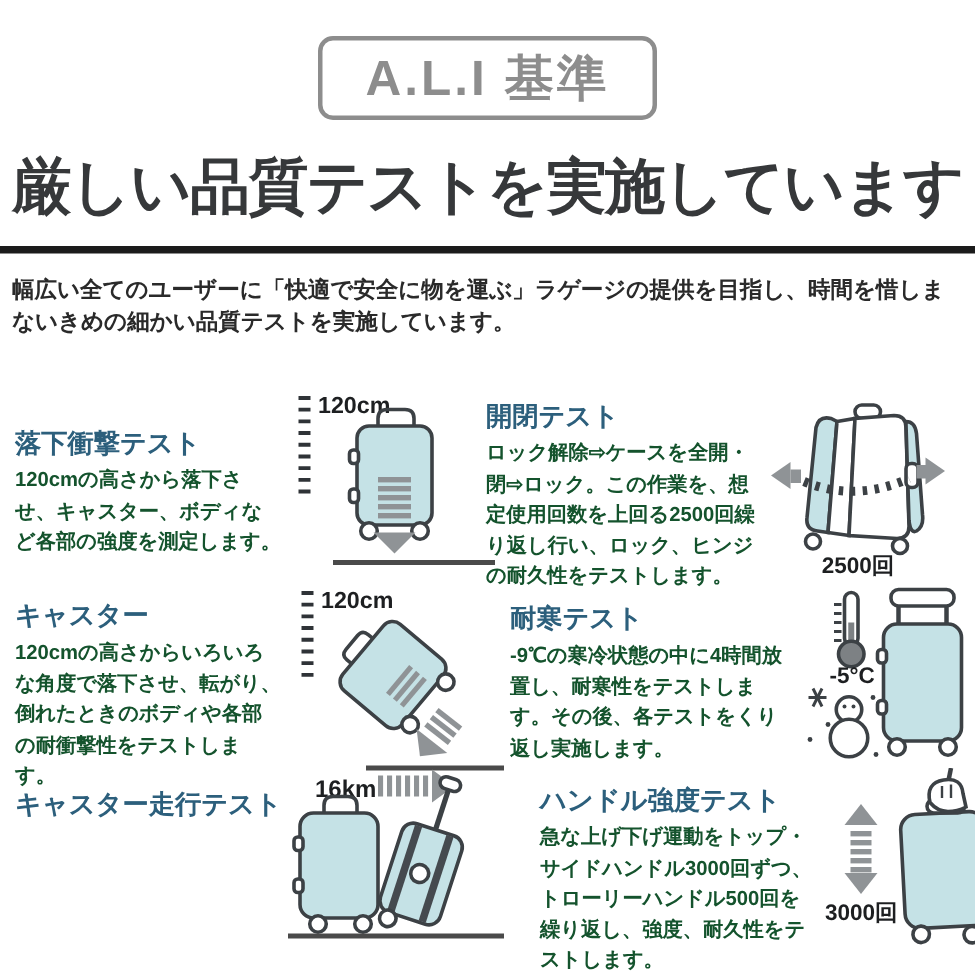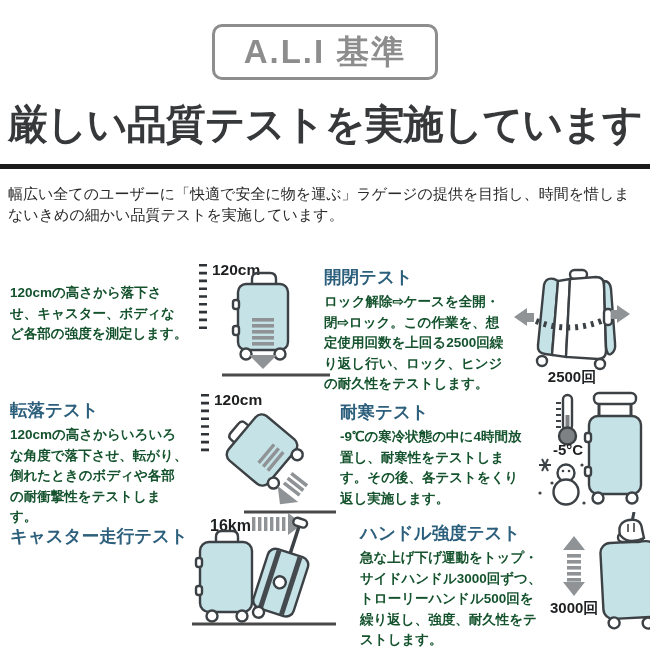--- a/index.html
+++ b/index.html
@@ -10,21 +10,21 @@
   .logo { position:absolute; left:50%; transform:translateX(-50%); top:24px;
     width:226px; height:56px; border:3px solid #8d8d8d; border-radius:10px;
     display:flex; align-items:center; justify-content:center;
     color:#8d8d8d; font-size:33px; font-weight:700; letter-spacing:2px; }
 
   .title { position:absolute; top:97px; left:0; width:650px; text-align:center;
     font-size:40px; font-weight:700; color:#36383a; letter-spacing:-1px; white-space:nowrap; }
   .rule { position:absolute; top:164px; left:0; width:650px; height:5px; background:#1b1b1b; }
 
   .desc { position:absolute; top:183px; left:8px; width:636px;
-    font-size:15px; font-weight:400; color:#2a2a2a; line-height:1.42; }
+    font-size:15px; font-weight:700; color:#2a2a2a; line-height:1.42; }
 
   .sec { position:absolute; }
   .sec h2 { font-size:17.5px; font-weight:700; color:#2c5f7c; margin-bottom:3px; }
   .sec p { font-size:13.5px; font-weight:600; color:#14532d; line-height:1.52; }
   .sec .txt { position:relative; }
   .illu { position:absolute; }
 
   .metric { font-family:"Liberation Sans", sans-serif; font-weight:700; fill:#1d1f21; }
   .case  { fill:#c5e2e6; stroke:#3c4145; stroke-width:2.4; }
   .white { fill:#ffffff; stroke:#3c4145; stroke-width:2.4; }
@@ -41,20 +41,21 @@
   <div class="logo">
     <span>A.L.I 基準</span>
   </div>
 
   <h1 class="title">厳しい品質テストを実施しています</h1>
   <div class="rule"></div>
   <p class="desc">幅広い全てのユーザーに「快適で安全に物を運ぶ」ラゲージの提供を目指し、時間を惜しまないきめの細かい品質テストを実施しています。</p>
 
   <section class="sec" style="left:10px; top:283px; width:320px; height:110px">
     <div class="txt" style="width:178px">
+      <h2>落下衝撃テスト</h2>
       <p>120cmの高さから落下させ、キャスター、ボディなど各部の強度を測定します。</p>
     </div>
     <svg class="illu" style="left:182px; top:-27px" width="140" height="126" viewBox="0 0 140 126">
       <line class="ruler" x1="11" y1="8" x2="11" y2="74"></line>
       <text class="metric" x="20" y="19" font-size="15.5">120cm</text>
       <g>
         <path class="outl" d="M60 28 v-5 q0 -6 6 -6 h12 q6 0 6 6 v5"></path>
         <rect class="case" x="46" y="28" width="50" height="66" rx="8"></rect>
         <rect class="white" x="41" y="44" width="6" height="9" rx="2.5"></rect>
         <rect class="white" x="41" y="70" width="6" height="9" rx="2.5"></rect>
@@ -97,21 +98,21 @@
       <g>
         <polygon class="gray" points="118,53 105,44 105,62"></polygon>
         <rect class="gray" x="99" y="49" width="7" height="9"></rect>
       </g>
       <text class="metric" x="60" y="121" font-size="15" text-anchor="middle">2500回</text>
     </svg>
   </section>
 
   <section class="sec" style="left:10px; top:398px; width:320px; height:110px">
     <div class="txt" style="width:178px">
-      <h2>転落テスト</h2>
+      <h2>キャスター</h2>
       <p>120cmの高さからいろいろな角度で落下させ、転がり、倒れたときのボディや各部の耐衝撃性をテストします。</p>
     </div>
     <svg class="illu" style="left:182px; top:-10px" width="145" height="128" viewBox="0 0 145 128">
       <line class="ruler" x1="13" y1="6" x2="13" y2="64"></line>
       <text class="metric" x="22" y="17" font-size="15.5">120cm</text>
       <g transform="rotate(-50 70 62)">
         <path class="outl" d="M58 36 v-4 q0 -5 5 -5 h12 q5 0 5 5 v4"></path>
         <rect class="case" x="41" y="36" width="58" height="52" rx="8"></rect>
         <circle class="white" cx="52" cy="92" r="5.5"></circle>
         <circle class="white" cx="89" cy="92" r="5.5"></circle>

